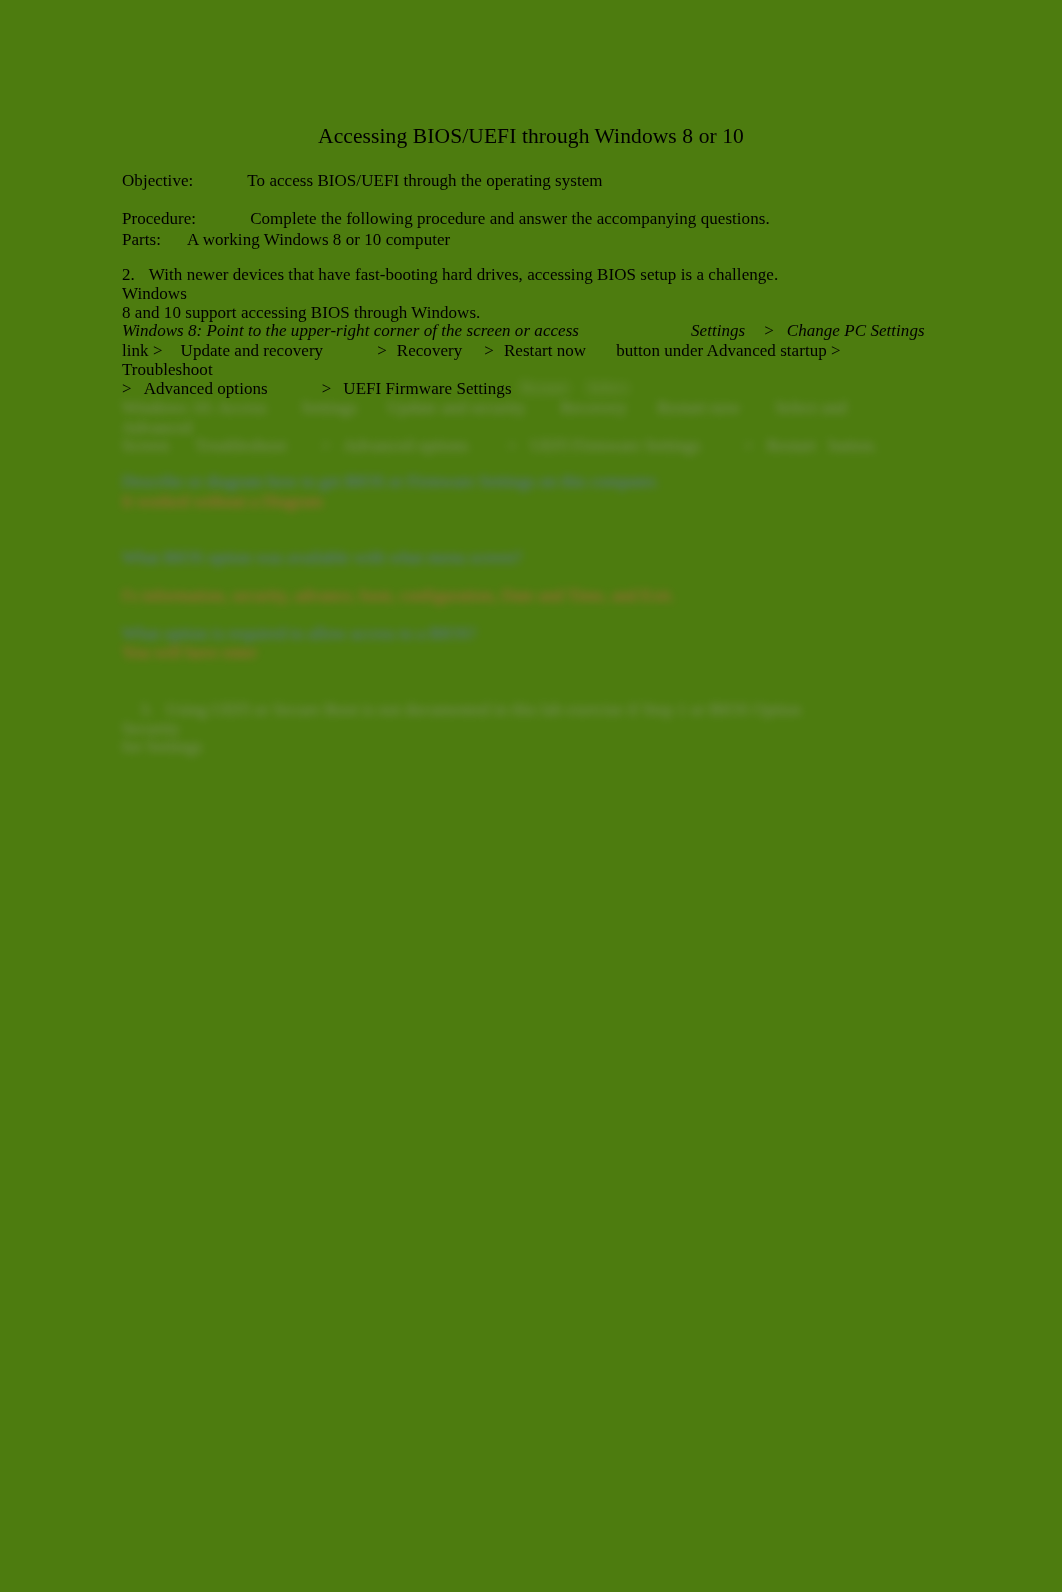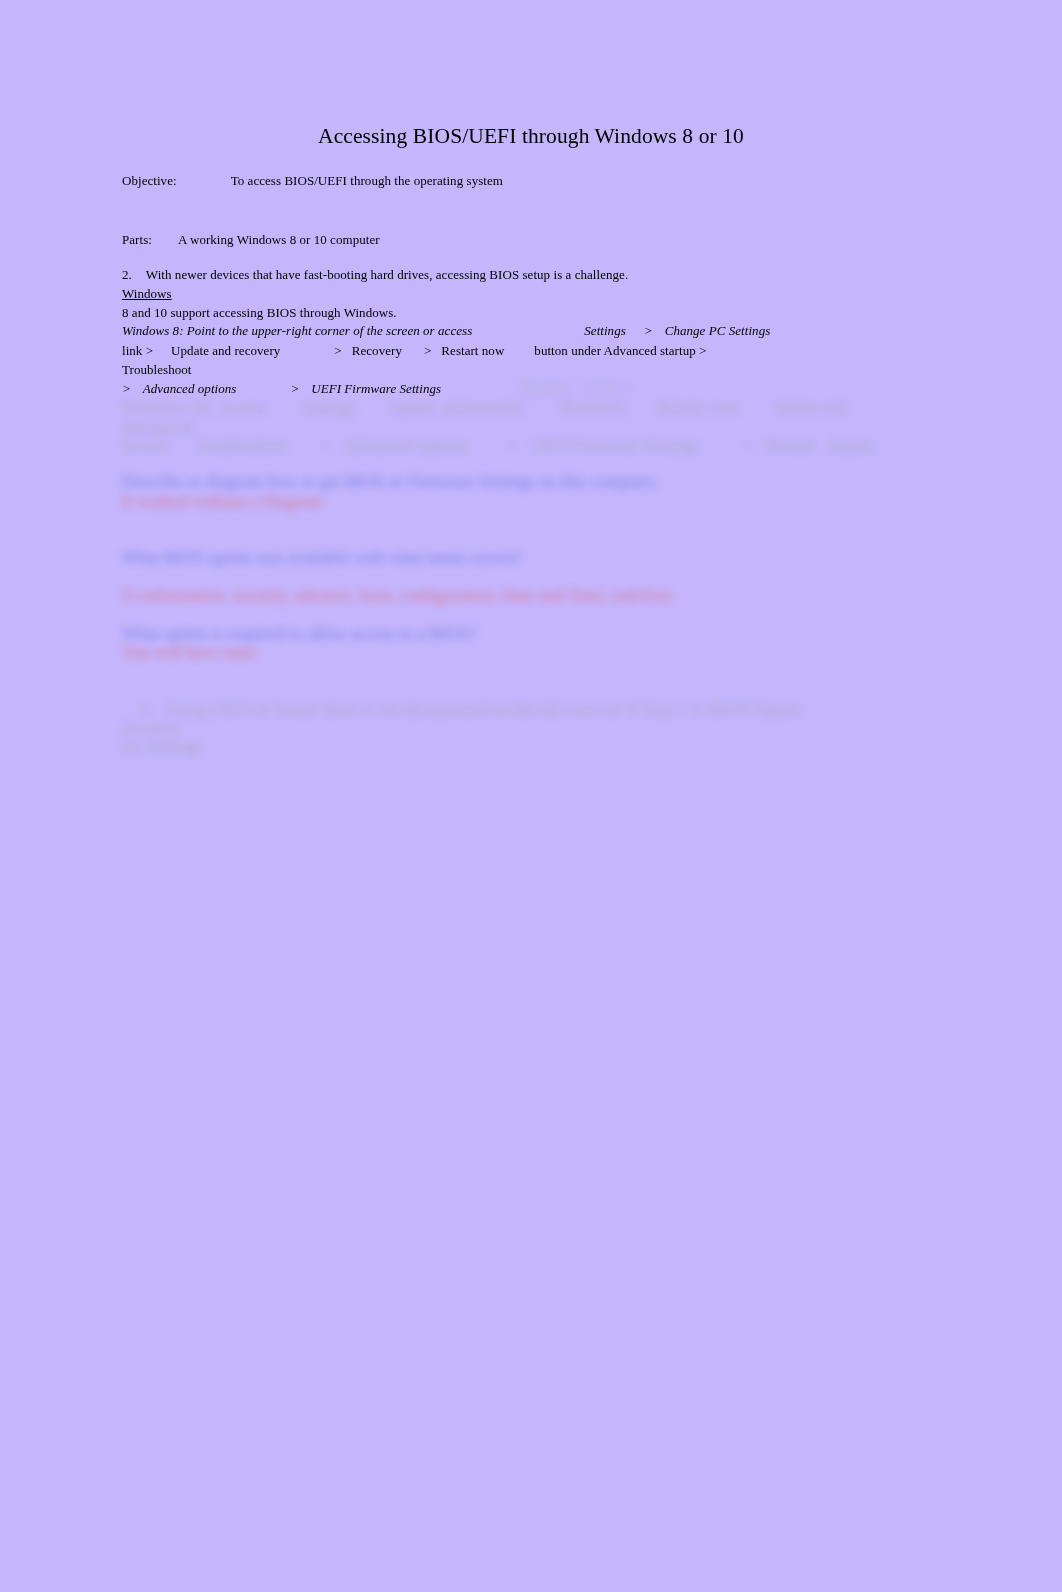--- a/index.html
+++ b/index.html
@@ -15,41 +15,41 @@
     font-family: "Liberation Serif", "DejaVu Serif", serif;
     color: #000000;
     overflow: hidden;
   }
 
   .page {
     position: absolute;
     left: 0; top: 0;
     width: 1062px;
     height: 1592px;
-    background: #c4b5fd;
+    background: #4d7c0f;
   }
 
   
   .doc-title {
     position: absolute;
     left: 0;
     top: 123px;
     width: 1062px;
     text-align: center;
     font-size: 21.5px;
     line-height: 26px;
     letter-spacing: 0.1px;
     white-space: nowrap;
   }
 
   
   .line {
     position: absolute;
     left: 122px;
-    font-size: 13px;
+    font-size: 17px;
     line-height: 20px;
     white-space: pre;
     letter-spacing: 0.05px;
   }
 
   
   .blur-line {
     position: absolute;
     white-space: pre;
     font-size: 17.2px;
@@ -91,35 +91,36 @@
 <body>
 
 <div class="page">
 
   <div class="doc-title">Accessing BIOS/UEFI through Windows 8 or 10</div>
 
   <div class="line" style="top:171px;"><span>Objective:</span><span class="tab-gap"></span><span>To access BIOS/UEFI through the operating system</span></div>
 
   <div class="line" style="top:191px;margin-top:39px;"><span>Parts:</span><span class="tab-gap-sm"></span><span>A working Windows 8 or 10 computer</span></div>
 
+  <div class="line" style="top:209px;"><span>Procedure:</span><span class="tab-gap"></span><span>Complete the following procedure and answer the accompanying questions.</span></div>
 
 
   <div class="line" style="top:265px;text-align:right;"><span>2.</span><span class="tab-gap-sm" style="width:14px;"></span><span>With newer devices that have fast-booting hard drives, accessing BIOS setup is a challenge.</span></div>
 
-  <div class="line" style="top:284px;text-decoration:underline;">Windows</div>
+  <div class="line" style="top:284px;">Windows</div>
 
   <div class="line" style="top:303px;">8 and 10 support accessing BIOS through Windows.</div>
 
   <div class="line" style="top:321px;font-style:italic;"><span>Windows 8: Point to the upper-right corner of the screen or access</span><span class="tab-gap-lg"></span><span>Settings</span><span class="tab-gap-sm" style="width:18px;"></span><span>&gt;</span><span class="tab-gap-sm" style="width:12px;"></span><span>Change PC Settings</span></div>
 
   <div class="line" style="top:341px;"><span>link &gt;</span><span class="tab-gap-sm" style="width:18px;"></span><span>Update and recovery</span><span class="tab-gap"></span><span>&gt;</span><span class="tab-gap-sm" style="width:10px;"></span><span>Recovery</span><span class="tab-gap-sm" style="width:22px;"></span><span>&gt;</span><span class="tab-gap-sm" style="width:10px;"></span><span>Restart now</span><span class="tab-gap-sm" style="width:30px;"></span><span>button under Advanced startup &gt;</span></div>
 
   <div class="line" style="top:360px;text-align:right;">Troubleshoot</div>
 
-  <div class="line" style="top:379px;font-style:italic;"><span>&gt;</span><span class="tab-gap-sm" style="width:12px;"></span><span>Advanced options</span><span class="tab-gap"></span><span>&gt;</span><span class="tab-gap-sm" style="width:12px;"></span><span>UEFI Firmware Settings</span></div>
+  <div class="line" style="top:379px;"><span>&gt;</span><span class="tab-gap-sm" style="width:12px;"></span><span>Advanced options</span><span class="tab-gap"></span><span>&gt;</span><span class="tab-gap-sm" style="width:12px;"></span><span>UEFI Firmware Settings</span></div>
 
   <div class="blur-line blur-gray-soft blur-strong" style="left:520px; top:378px;">Restart    Select</div>
 
   <div class="blur-line blur-gray" style="left:122px; top:398px;">Windows 10: Access        Settings       Update and security        Recovery       Restart now        Select and</div>
 
   <div class="blur-line blur-gray" style="left:122px; top:418px;">Advanced</div>
 
   <div class="blur-line blur-gray" style="left:122px; top:436px;">Screen      Troubleshoot        &gt;   Advanced options         &gt;   UEFI Firmware Settings          &gt;   Restart   button.</div>
 
   <div class="blur-line blur-blue" style="left:122px; top:472px;">Describe or diagram how to get BIOS or Firmware Settings on this computer.</div>

